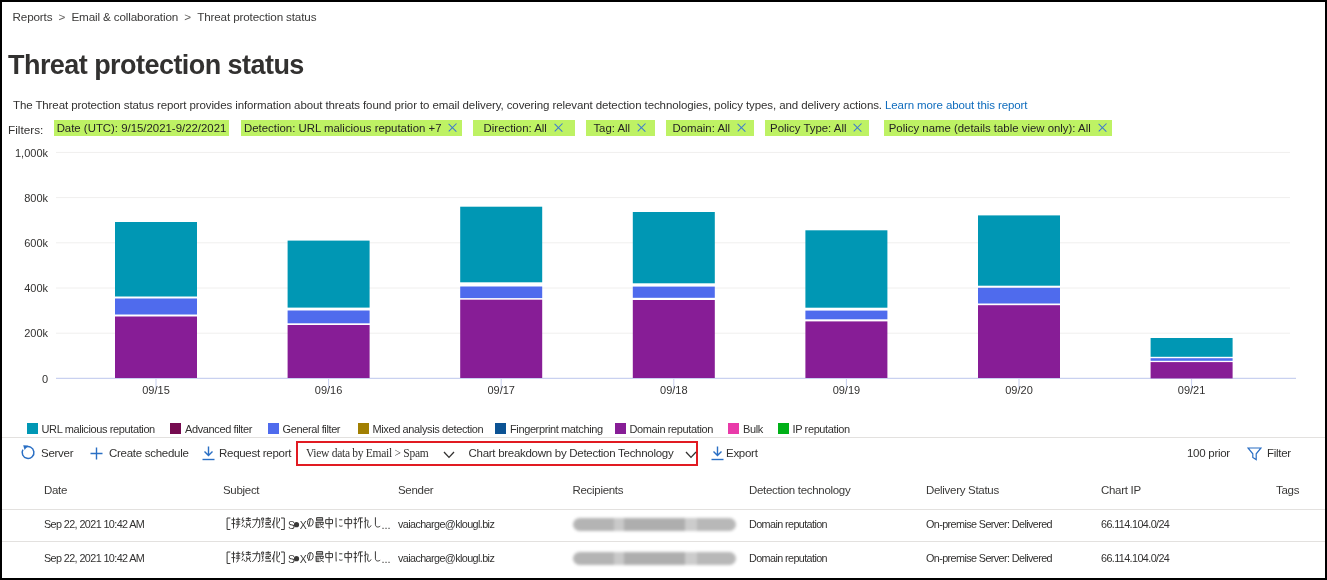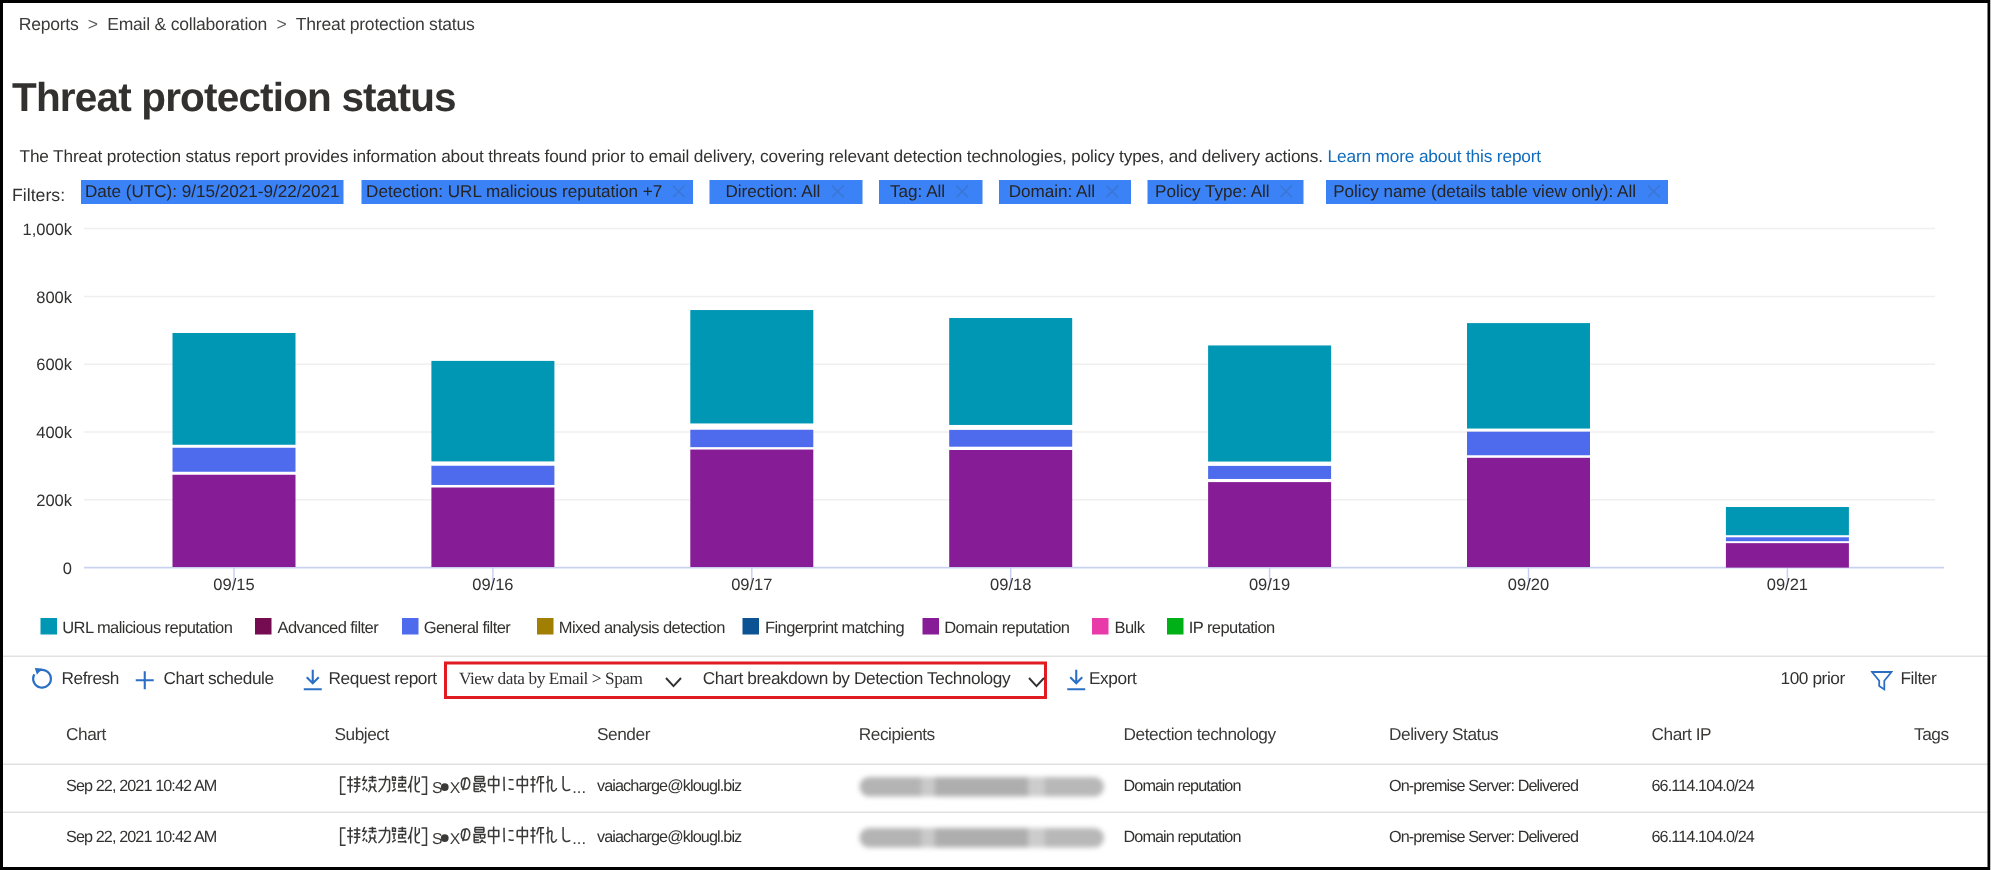--- a/index.html
+++ b/index.html
@@ -1,30 +1,30 @@
 <!DOCTYPE html>
 <html><head>
 <meta charset="utf-8">
 <style>
   * { margin:0; padding:0; box-sizing:border-box; }
   html,body { width:1327px; height:580px; background:#fff; overflow:hidden; }
   body { font-family:"Liberation Sans", sans-serif; color:#323130; position:relative; }
   .abs { position:absolute; }
   .frame { position:absolute; inset:0; border:2.5px solid #000; z-index:99; pointer-events:none; }
-  .chip { position:absolute; top:119.5px; height:16px; background:#3b82f6; font-size:11.4px; color:#252423;
+  .chip { position:absolute; top:119.5px; height:16px; background:#bef264; font-size:11.4px; color:#252423;
           display:flex; align-items:center; justify-content:center; white-space:nowrap; }
   .chipx { position:relative; display:inline-block; width:10px; height:10px; margin-left:6.5px; }
   .chipx:before, .chipx:after { content:""; position:absolute; left:4.4px; top:-0.6px; width:1.4px; height:11.2px; background:#3b76d2; }
   .chipx:before { transform:rotate(45deg); }
   .chipx:after { transform:rotate(-45deg); }
   .tb { font-size:11.5px; letter-spacing:-0.28px; color:#323130; white-space:nowrap; }
   .hdr { font-size:11.5px; letter-spacing:-0.3px; color:#3b3a39; white-space:nowrap; }
   .cell { font-size:10.8px; letter-spacing:-0.6px; color:#323130; white-space:nowrap; }
   .sep { position:absolute; left:0; width:1327px; height:1px; background:#e3e1df; }
-  .leg { position:absolute; font-size:11px; letter-spacing:-0.38px; color:#323130; white-space:nowrap; }
+  .leg { position:absolute; font-size:11px; letter-spacing:-0.38px; color:#323130; white-space:nowrap;margin-top:11px; }
   .legsq { display:inline-block; width:11px; height:11px; margin-right:4px; vertical-align:-1px; }
 </style>
 </head>
 <body>
 <div class="frame"></div>
 
 <div class="abs" style="left:12.5px; top:10px; font-size:11.7px; letter-spacing:-0.15px; color:#3b3a39;">Reports&nbsp;&nbsp;<span style="color:#605e5c;">&gt;</span>&nbsp;&nbsp;Email &amp; collaboration&nbsp;&nbsp;<span style="color:#605e5c;">&gt;</span>&nbsp;&nbsp;Threat protection status</div>
 
 <div class="abs" style="left:8px; top:50px; font-size:27px; font-weight:700; color:#323130; letter-spacing:-0.55px;">Threat protection status</div>
 
@@ -119,25 +119,25 @@
 <div class="leg" style="left:614.5px;top:412px;"><span class="legsq" style="background:#871d96;"></span>Domain reputation</div>
 <div class="leg" style="left:728px;  top:412px;"><span class="legsq" style="background:#e93aa9;"></span>Bulk</div>
 <div class="leg" style="left:777.5px;top:412px;"><span class="legsq" style="background:#00b017;"></span>IP reputation</div>
 
 <div class="sep" style="top:437px;"></div>
 
 <svg class="abs" style="left:20px; top:444px;" width="16" height="16" viewBox="0 0 16 16">
   <path d="M 5.1 3.4 A 5.9 5.9 0 1 1 2.9 5.6" fill="none" stroke="#2a6fc4" stroke-width="1.5"></path>
   <path d="M 8.0 1.6 L 3.2 1.3 L 4.6 5.9 Z" fill="#2a6fc4"></path>
 </svg>
-<div class="abs tb" style="left:41px; top:447px;">Refresh</div>
+<div class="abs tb" style="left:41px; top:447px;">Server</div>
 <svg class="abs" style="left:90px; top:447px;" width="13" height="13" viewBox="0 0 13 13">
   <path d="M 6.5 0.5 V 12.5 M 0.5 6.5 H 12.5" stroke="#2a6fc4" stroke-width="1.4"></path>
 </svg>
-<div class="abs tb" style="left:109px; top:447px;">Chart schedule</div>
+<div class="abs tb" style="left:109px; top:447px;">Create schedule</div>
 <svg class="abs" style="left:202px; top:446px;" width="13" height="15" viewBox="0 0 13 15">
   <path d="M 6.5 0.5 V 9 M 2.5 5.5 L 6.5 9.5 L 10.5 5.5" fill="none" stroke="#2a6fc4" stroke-width="1.4"></path>
   <path d="M 0.5 13.5 H 12.5" stroke="#2a6fc4" stroke-width="1.4"></path>
 </svg>
 <div class="abs tb" style="left:219px; top:447px;">Request report</div>
 
 <div class="abs" style="left:295.5px; top:440.5px; width:402px; height:25.5px; border:2.5px solid #e11b22;"></div>
 <div class="abs tb" style="left:306px; top:447px;font-family:Liberation Serif, serif;">View data by Email &gt; Spam</div>
 <svg class="abs" style="left:443px; top:451px;" width="12" height="8" viewBox="0 0 12 8">
   <path d="M 1 1 L 6 6.4 L 11 1" fill="none" stroke="#323130" stroke-width="1.3"></path>
@@ -152,21 +152,21 @@
   <path d="M 0.5 13.5 H 12.5" stroke="#2a6fc4" stroke-width="1.4"></path>
 </svg>
 <div class="abs tb" style="left:726px; top:447px;">Export</div>
 
 <div class="abs tb" style="left:1187px; top:447px;">100 prior</div>
 <svg class="abs" style="left:1247px; top:447px;" width="15" height="14" viewBox="0 0 15 14">
   <path d="M 1 1 H 14 L 9.2 6.8 V 12.6 L 5.8 10.4 V 6.8 Z" fill="none" stroke="#2a6fc4" stroke-width="1.2"></path>
 </svg>
 <div class="abs tb" style="left:1267px; top:447px;">Filter</div>
 
-<div class="abs hdr" style="left:44px;  top:484px;">Chart</div>
+<div class="abs hdr" style="left:44px;  top:484px;">Date</div>
 <div class="abs hdr" style="left:223px; top:484px;">Subject</div>
 <div class="abs hdr" style="left:398px; top:484px;">Sender</div>
 <div class="abs hdr" style="left:572.5px;top:484px;text-align:center;">Recipients</div>
 <div class="abs hdr" style="left:749px; top:484px;">Detection technology</div>
 <div class="abs hdr" style="left:926px; top:484px;">Delivery Status</div>
 <div class="abs hdr" style="left:1101px;top:484px;">Chart IP</div>
 <div class="abs hdr" style="left:1276px;top:484px;">Tags</div>
 <div class="sep" style="top:509px;"></div>
 
 <div class="abs cell" style="left:44px;  top:518px;">Sep 22, 2021 10:42 AM</div>

